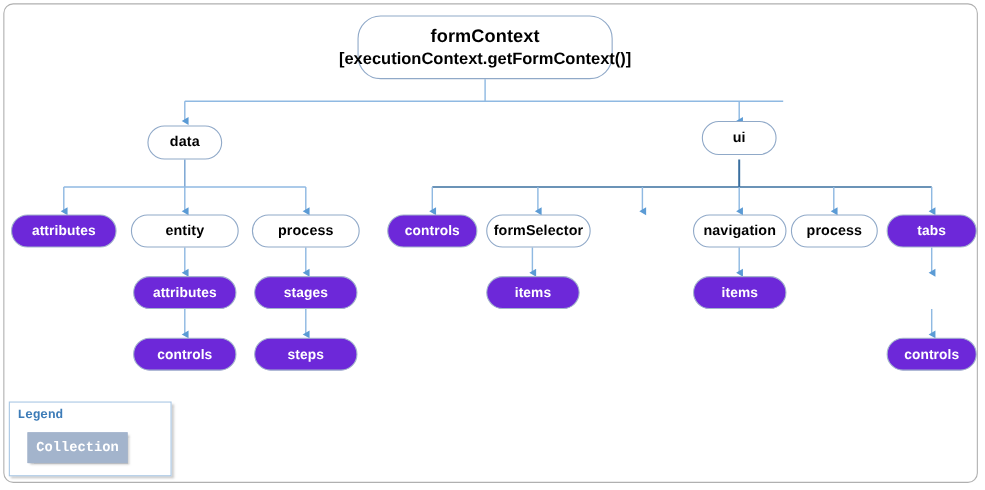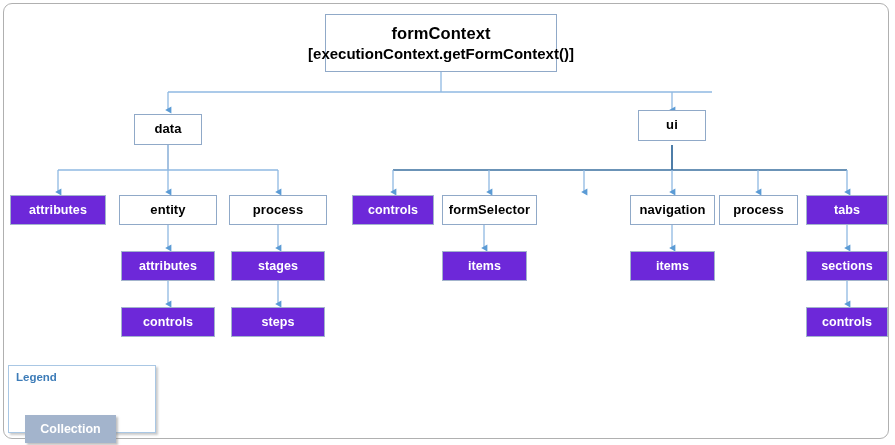--- a/index.html
+++ b/index.html
@@ -38,20 +38,21 @@
   .node {
     position: absolute;
     box-sizing: border-box;
     display: flex;
     flex-direction: column;
     align-items: center;
     justify-content: center;
     text-align: center;
     line-height: 1.15;
     color: #000000;
+    border-radius: 21px;
   }
   .node.plain {
     background: #ffffff;
     border: 1px solid #90a9c8;
   }
   .node.collection {
     background: #6d28d9;
     border: 1px solid #a3b4cc;
     color: #ffffff;
   }
@@ -78,20 +79,21 @@
   #legend-box {
     position: absolute;
     left: 8px;
     top: 365px;
     width: 148px;
     height: 68px;
     box-sizing: border-box;
     background: #ffffff;
     border: 1px solid #a9c7e4;
     box-shadow: 2px 2px 2px rgba(140,140,140,0.45);
+    font-family: Liberation Mono, monospace;
   }
   #legend-title {
     position: absolute;
     left: 7px;
     top: 5px;
     font-size: 11.5px;
     font-weight: bold;
     color: #3d7cb8;
   }
   #legend-swatch {
@@ -103,21 +105,20 @@
     box-sizing: border-box;
     background: #a3b4cc;
     border: 1px solid #a3b4cc;
     display: flex;
     align-items: center;
     justify-content: center;
     color: #ffffff;
     font-size: 12.5px;
     font-weight: bold;
     box-shadow: 2px 2px 2px rgba(130,130,130,0.5);
-    margin-top: 22px;
   }
 </style>
 </head>
 <body>
 
 <div id="canvas">
 
   <div id="frame"></div>
 
   <svg id="edges" viewBox="0 0 895 445" width="895" height="445">
@@ -228,23 +229,20 @@
   </div>
 
   <div class="node collection" style="left:442px; top:251px; width:85px; height:30px;">
     <div class="t1">items</div>
   </div>
 
   <div class="node collection" style="left:630px; top:251px; width:85px; height:30px;">
     <div class="t1">items</div>
   </div>
 
-  <div class="node collection" style="left:806px; top:251px; width:82px; height:30px;">
-    <div class="t1">sections</div>
-  </div>
   <div class="node collection" style="left:806px; top:307px; width:82px; height:30px;">
     <div class="t1">controls</div>
   </div>
 
   <div id="legend-box">
     <div id="legend-title">Legend</div>
     <div id="legend-swatch">
       <span>Collection</span>
     </div>
   </div>

